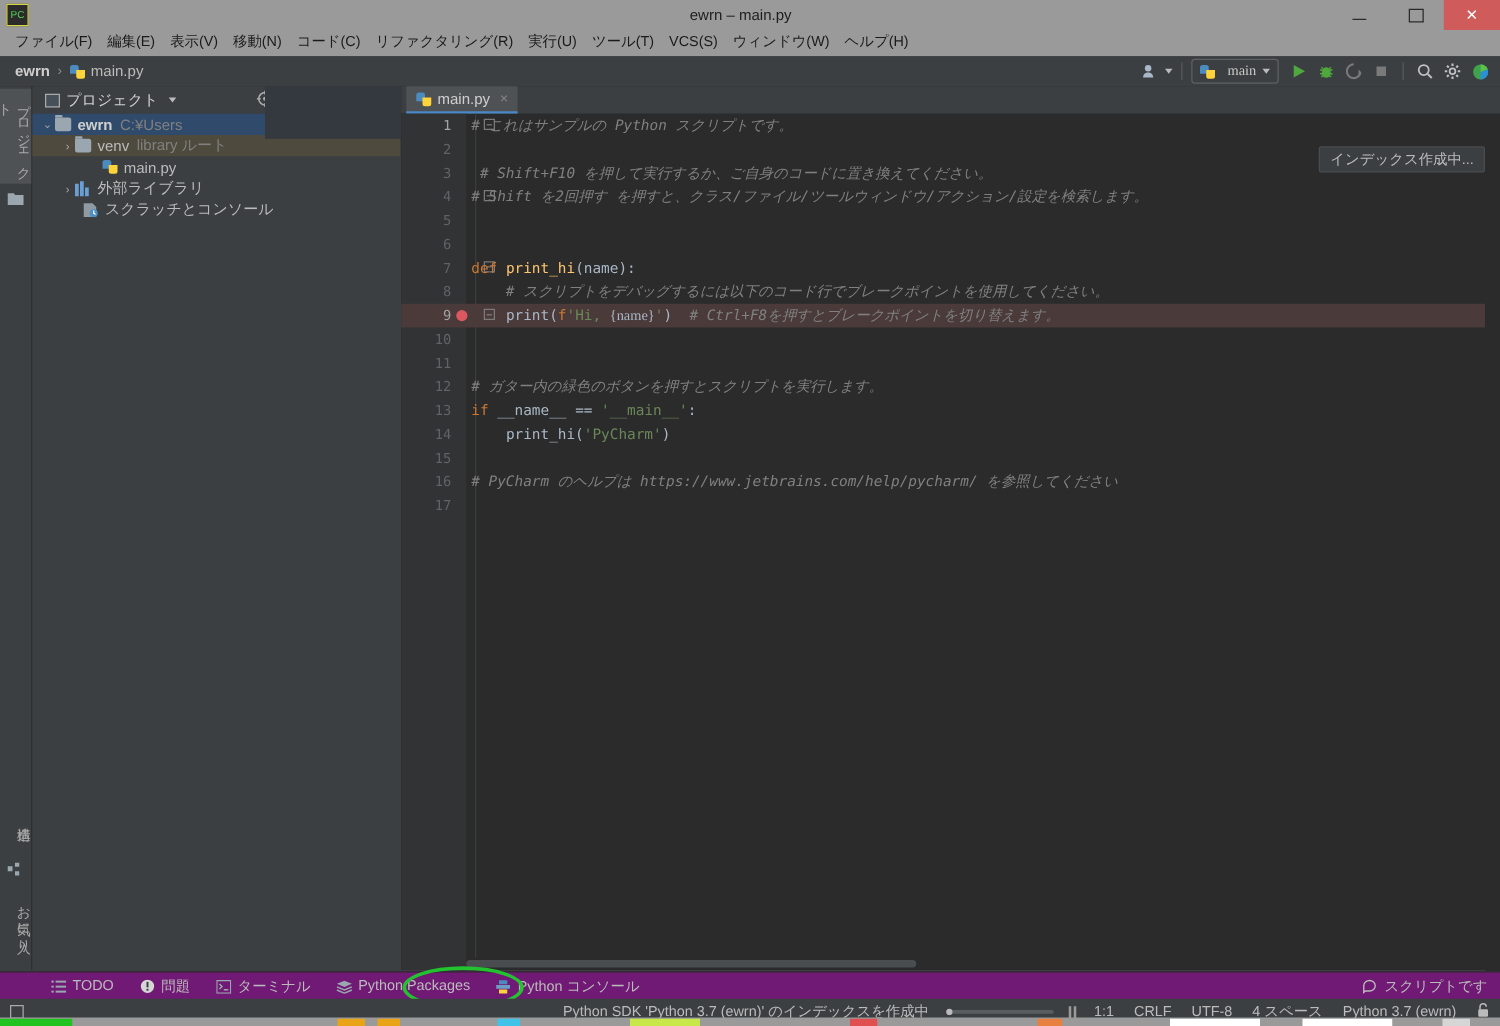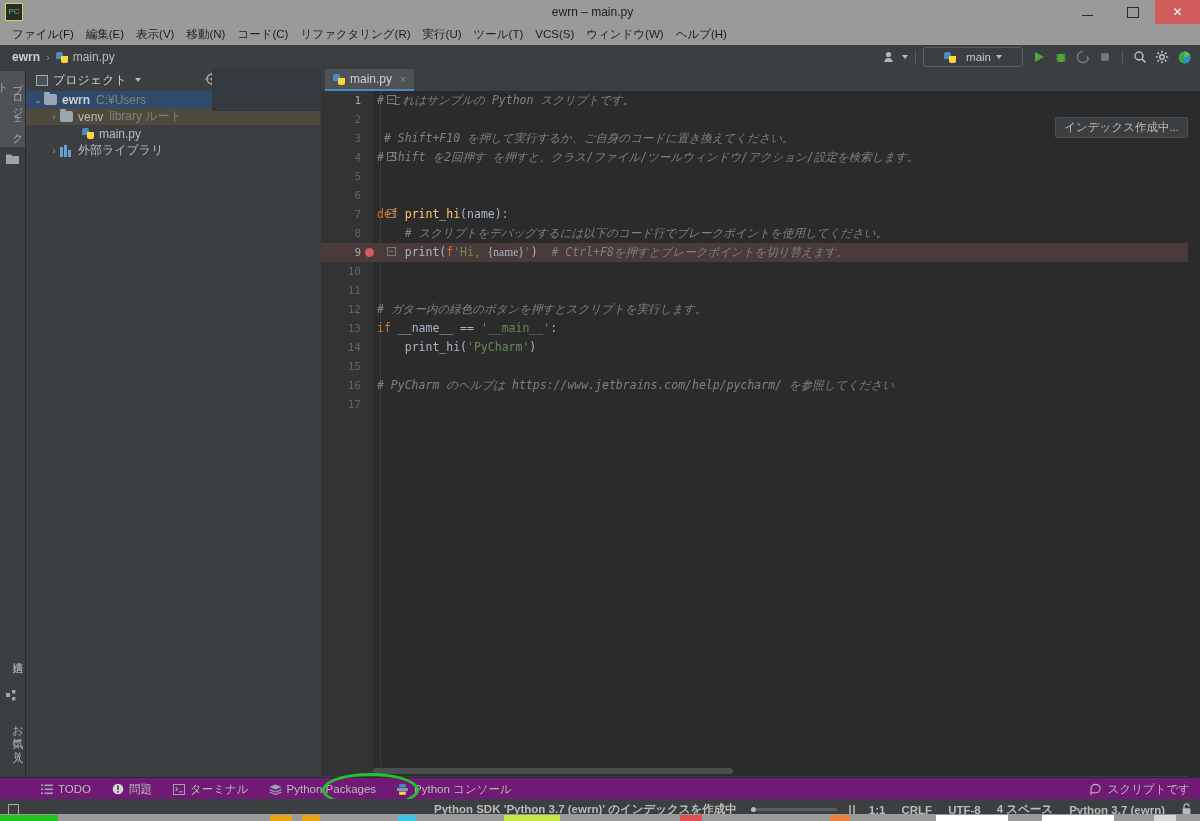--- a/index.html
+++ b/index.html
@@ -79,22 +79,22 @@
     display: flex; align-items: center; gap: 2px;
   }
   .tb-btn {
     width: 20px; height: 20px; display: flex; align-items: center; justify-content: center;
     color: #a9b7c6; font-size: 12px;
   }
   .tb-sep { width: 1px; height: 14px; background: #555b5e; margin: 0 5px; }
   .run-config {
     display: flex; align-items: center; gap: 5px;
     border: 1px solid #5e6264; border-radius: 3px;
-    height: 18px; padding: 0 20px; margin-right: 4px;
-    font-size: 11.5px; color: #c8c8c8;
+    height: 18px; padding: 0 6px; margin-right: 4px;
+    font-size: 11.5px; color: #c8c8c8; font-family: Liberation Serif, serif;
   }
   .tri-right { width:0;height:0;border-left:9px solid #4fa83d;border-top:5.5px solid transparent;border-bottom:5.5px solid transparent; }
   .caret-down { width:0;height:0;border-top:4px solid #bbbbbb;border-left:3.5px solid transparent;border-right:3.5px solid transparent; }
 
   
   .left-stripe {
     position: absolute; left: 0; top: 69px; width: 25px; height: 707px;
     background: #3c3f41; border-right: 1px solid #2b2b2b;
   }
   .stripe-label {
@@ -238,21 +238,21 @@
 
   
   .status-bar {
     position:absolute; left:0; top:799px; width:1200px; height:21px;
     background:#3c3f41; display:flex; align-items:center;
   }
   .status-left { display:flex;align-items:center; padding-left:8px; }
   .sb-sq { width:11px;height:11px;border:1.5px solid #a9a9a9;box-sizing:border-box; }
   .status-right {
     position:absolute; right:8px; display:flex; align-items:center; gap:0px;
-    font-size:11.5px; color:#bbbbbb;font-weight:bold;
+    font-size:11.5px; color:#bbbbbb;
   }
   .sb-item { padding: 0 8px; white-space: nowrap; }
   .progress-track {
     width: 86px; height: 3px; background:#5a5d5f; border-radius:2px; margin: 0 6px; position:relative;
   }
   .progress-dot { position:absolute; left:0; top:-1px; width:5px;height:5px;border-radius:50%;background:#bbbbbb;}
   .pause-glyph { display:flex; gap:2px; margin: 0 6px; }
   .pause-glyph i { display:block; width:2px; height:10px; background:#9a9a9a; }
   .taskbar-strip {
     position:absolute; left:0; top:814px; width:1200px; height:7px;
@@ -455,20 +455,30 @@
       <div class="tree-row" style="padding-left:22px;">
         <span class="tw">›</span>
         <span class="lib-icon">
           <span style="left:0;height:10px;"></span>
             <span style="left:4px;height:12px;"></span>
             <span style="left:8px;height:7px;"></span>
         </span>
         <span class="nm">外部ライブラリ</span>
       </div>
 
+      <div class="tree-row" style="padding-left:40px;">
+        <span class="scr-icon">
+          <svg width="13" height="12" viewBox="0 0 13 12">
+              <path d="M1 0.5h7l3 3v8H1z" fill="#8f9aa3"></path>
+              <circle cx="9" cy="8.5" r="3.2" fill="#4a90c4"></circle>
+              <path d="M9 6.4v2.2l1.4.9" stroke="#fff" stroke-width="1" fill="none"></path>
+            </svg>
+        </span>
+        <span class="nm">スクラッチとコンソール</span>
+      </div>
 
       <div class="redaction" style="left:186px; top:-22px; width:130px; height:42px;"></div>
     </div>
   </div>
 
   <div class="editor-area">
 
     <div class="tabs-row">
       <div class="tab">
         <span class="py-file-icon"></span>

